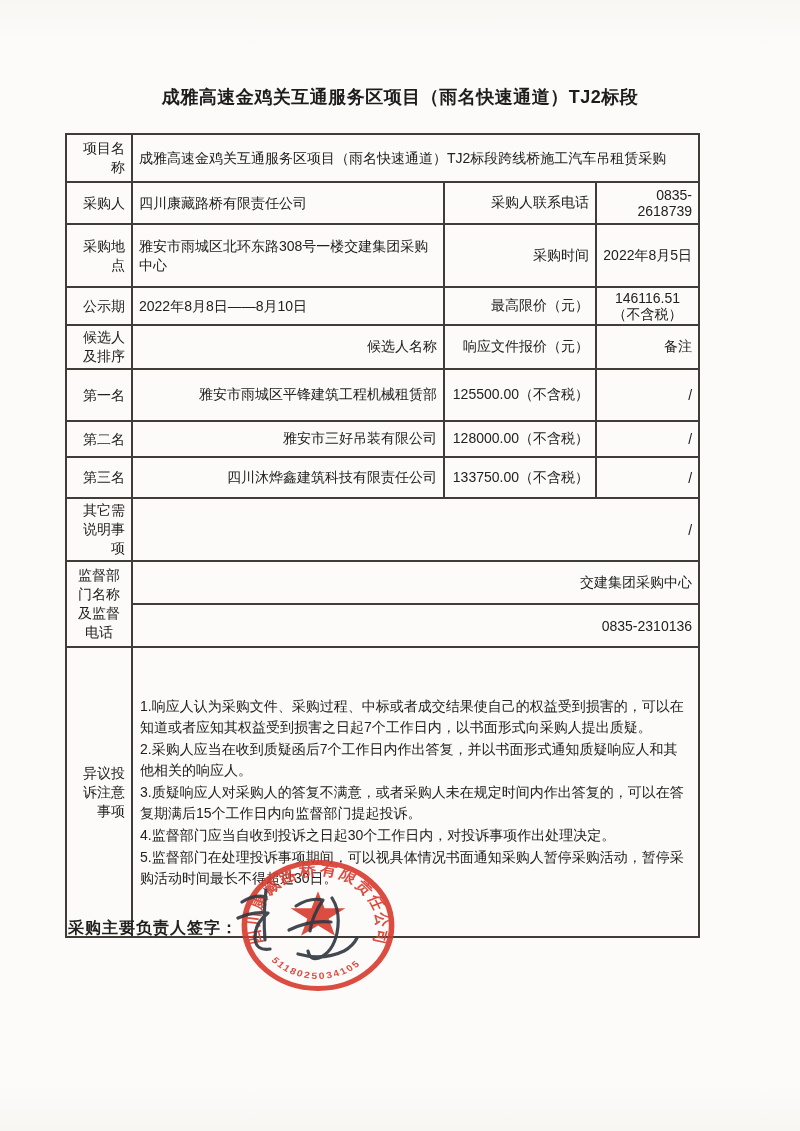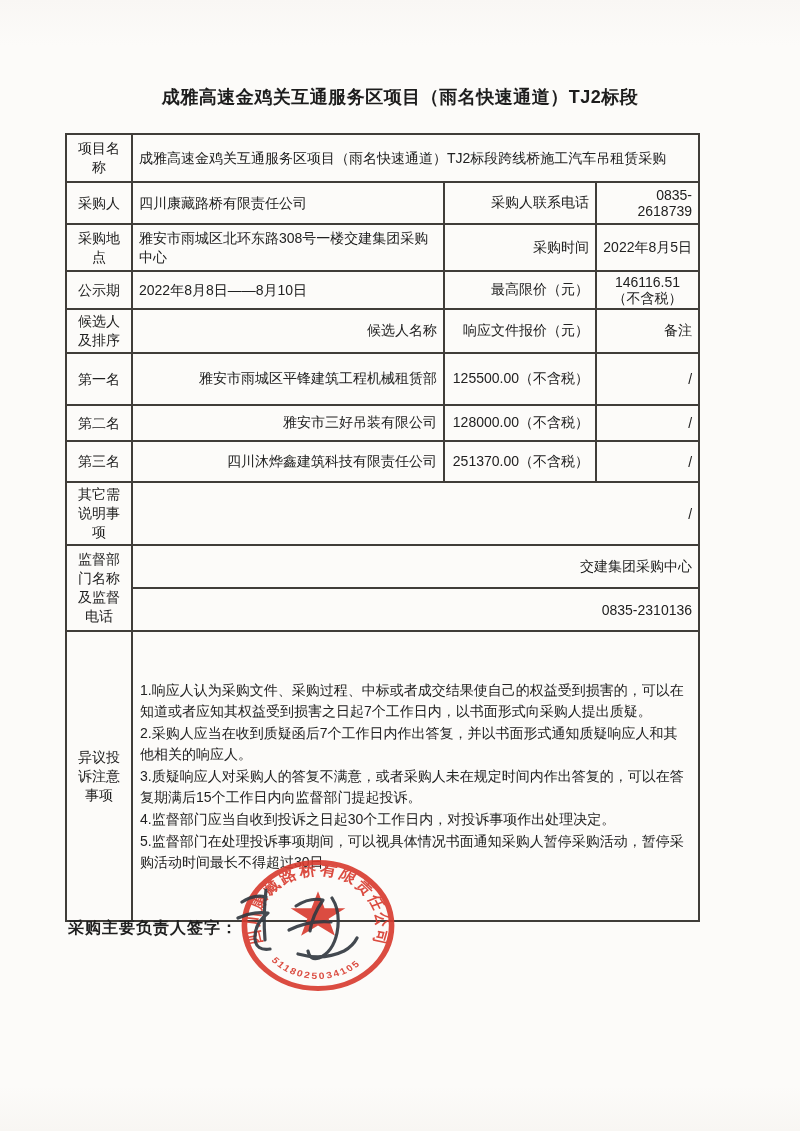--- a/index.html
+++ b/index.html
@@ -21,21 +21,21 @@
   table.main{
     position:absolute;left:65px;top:133px;width:633px;
     border-collapse:collapse;table-layout:fixed;
   }
   table.main td{
     border:2px solid #403d39;
     font-size:14px;color:#212121;
     padding:2px 6px;
     overflow:hidden;
   }
-  td.lbl{text-align:center;padding-left:6px;line-height:19px;}
+  td.lbl{text-align:right;padding-left:6px;line-height:19px;}
   td.lbl-ctr{text-align:center;padding:2px 4px;line-height:19px;}
   td.ctr{text-align:right;}
   td.lft{text-align:left;line-height:19px;}
   td.price2{
     text-align:center;font-size:13.5px;line-height:16px;padding:1px 2px;margin-left:16px;
   }
   td.objection-cell{
     vertical-align:middle;padding:6px 10px 6px 8px;
   }
   .objection-text p{
@@ -73,21 +73,21 @@
       <tr style="height:48px">
         <td class="lbl">项目名称</td>
         <td class="lft" colspan="3">成雅高速金鸡关互通服务区项目（雨名快速通道）TJ2标段跨线桥施工汽车吊租赁采购</td>
       </tr>
       <tr style="height:42px">
         <td class="lbl">采购人</td>
         <td class="lft">四川康藏路桥有限责任公司</td>
         <td class="ctr">采购人联系电话</td>
         <td class="ctr">0835-2618739</td>
       </tr>
-      <tr style="height:47px">
+      <tr style="height:63px">
         <td class="lbl">采购地点</td>
         <td class="lft">雅安市雨城区北环东路308号一楼交建集团采购中心</td>
         <td class="ctr">采购时间</td>
         <td class="ctr">2022年8月5日</td>
       </tr>
       <tr style="height:36px">
         <td class="lbl">公示期</td>
         <td class="lft">2022年8月8日——8月10日</td>
         <td class="ctr">最高限价（元）</td>
         <td class="price2">
@@ -109,21 +109,21 @@
       </tr>
       <tr style="height:36px">
         <td class="lbl">第二名</td>
         <td class="ctr">雅安市三好吊装有限公司</td>
         <td class="ctr">128000.00（不含税）</td>
         <td class="ctr">/</td>
       </tr>
       <tr style="height:41px">
         <td class="lbl">第三名</td>
         <td class="ctr">四川沐烨鑫建筑科技有限责任公司</td>
-        <td class="ctr">251370.00（不含税）</td>
+        <td class="ctr">133750.00（不含税）</td>
         <td class="ctr">/</td>
       </tr>
       <tr style="height:44px">
         <td class="lbl">其它需说明事项</td>
         <td class="ctr" colspan="3">/</td>
       </tr>
       <tr style="height:43px">
         <td class="lbl-ctr" rowspan="2">监督部门名称及监督电话</td>
         <td class="ctr" colspan="3">交建集团采购中心</td>
       </tr>

